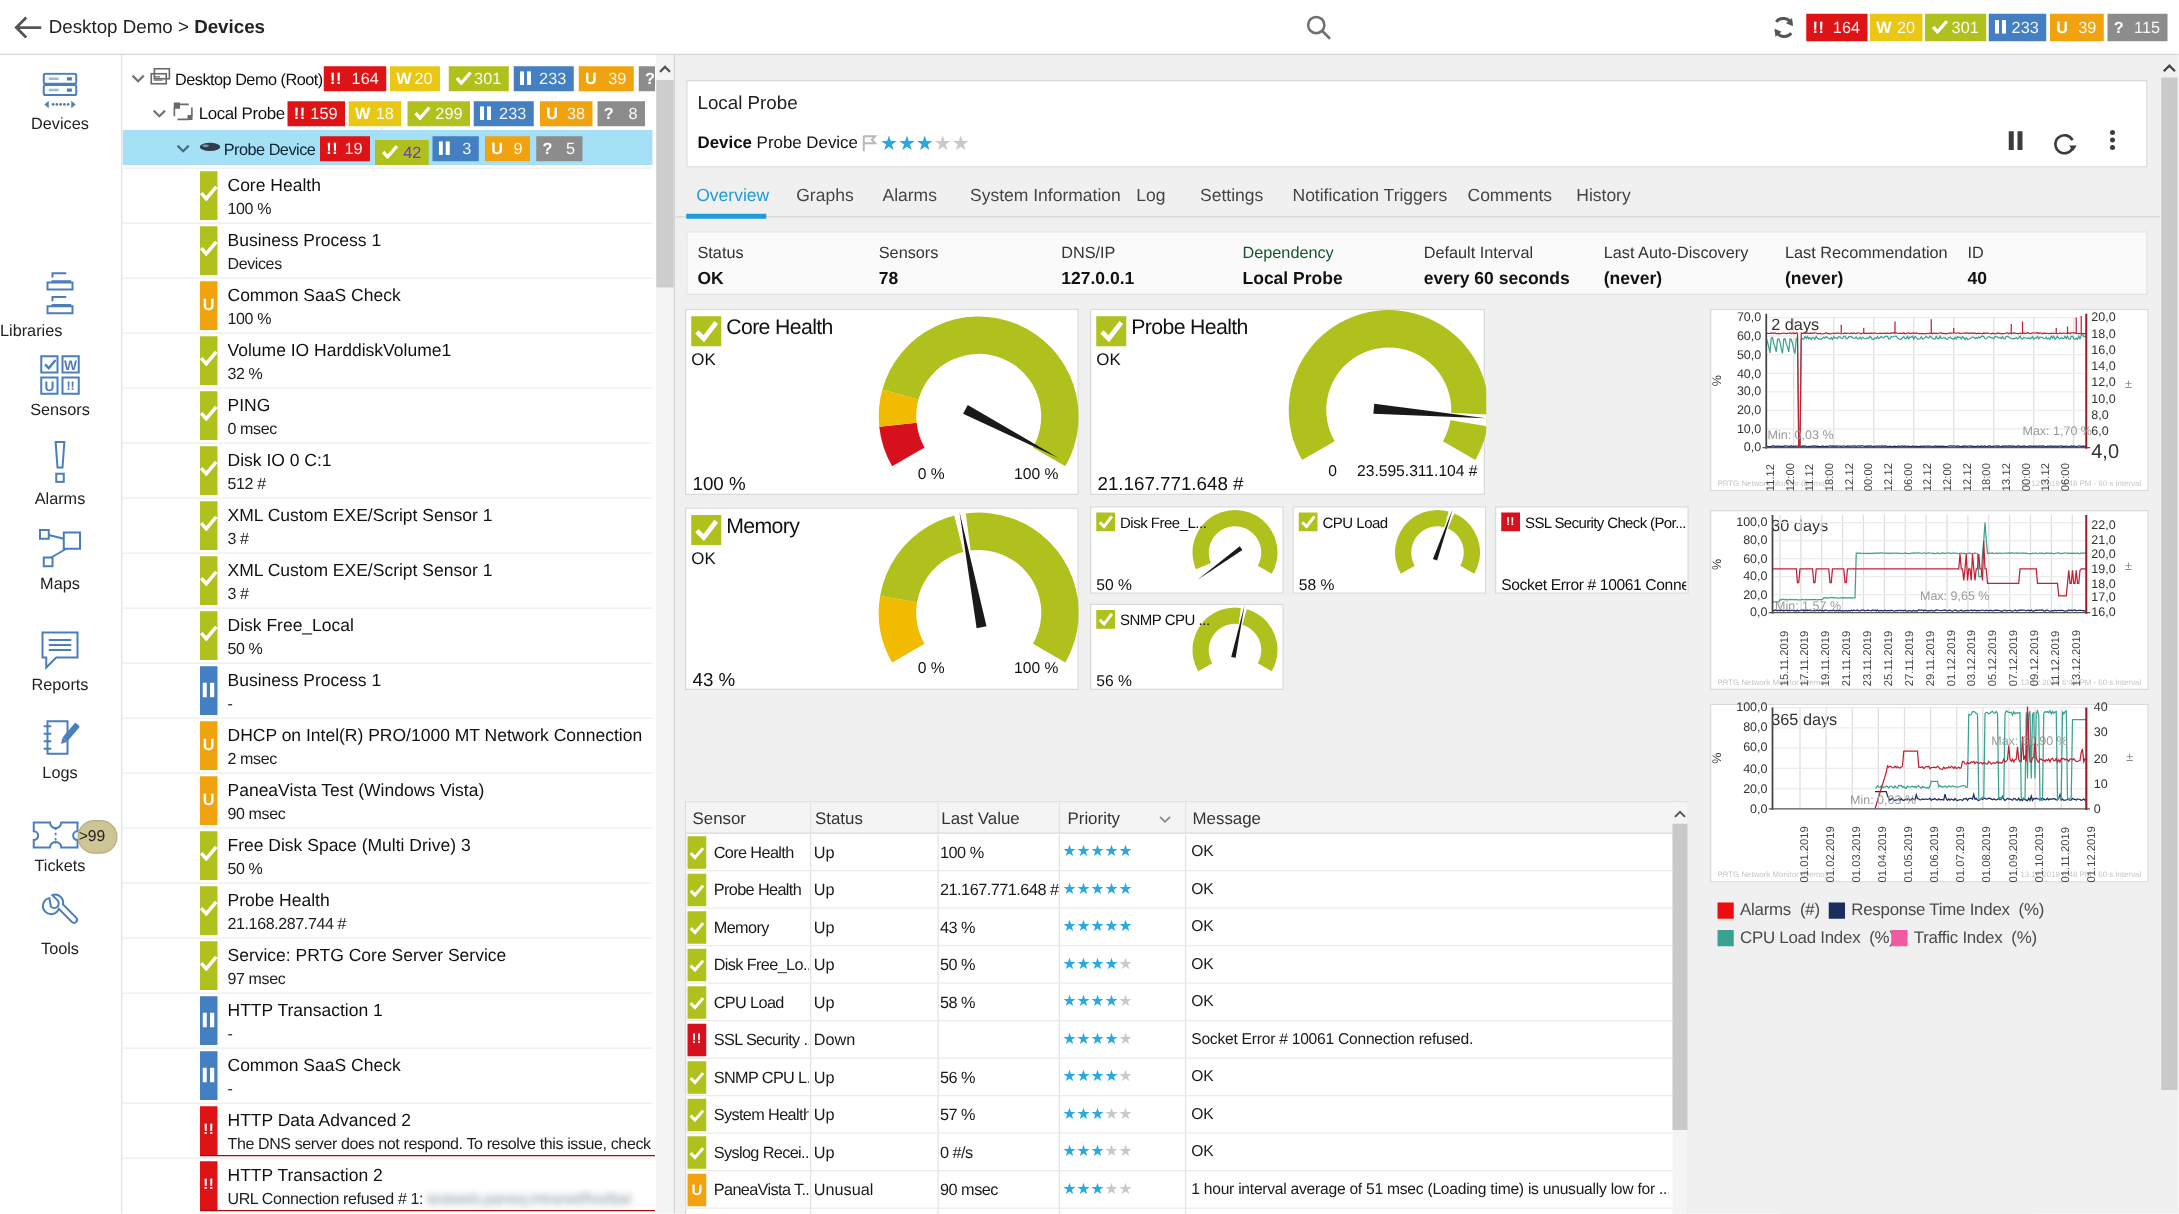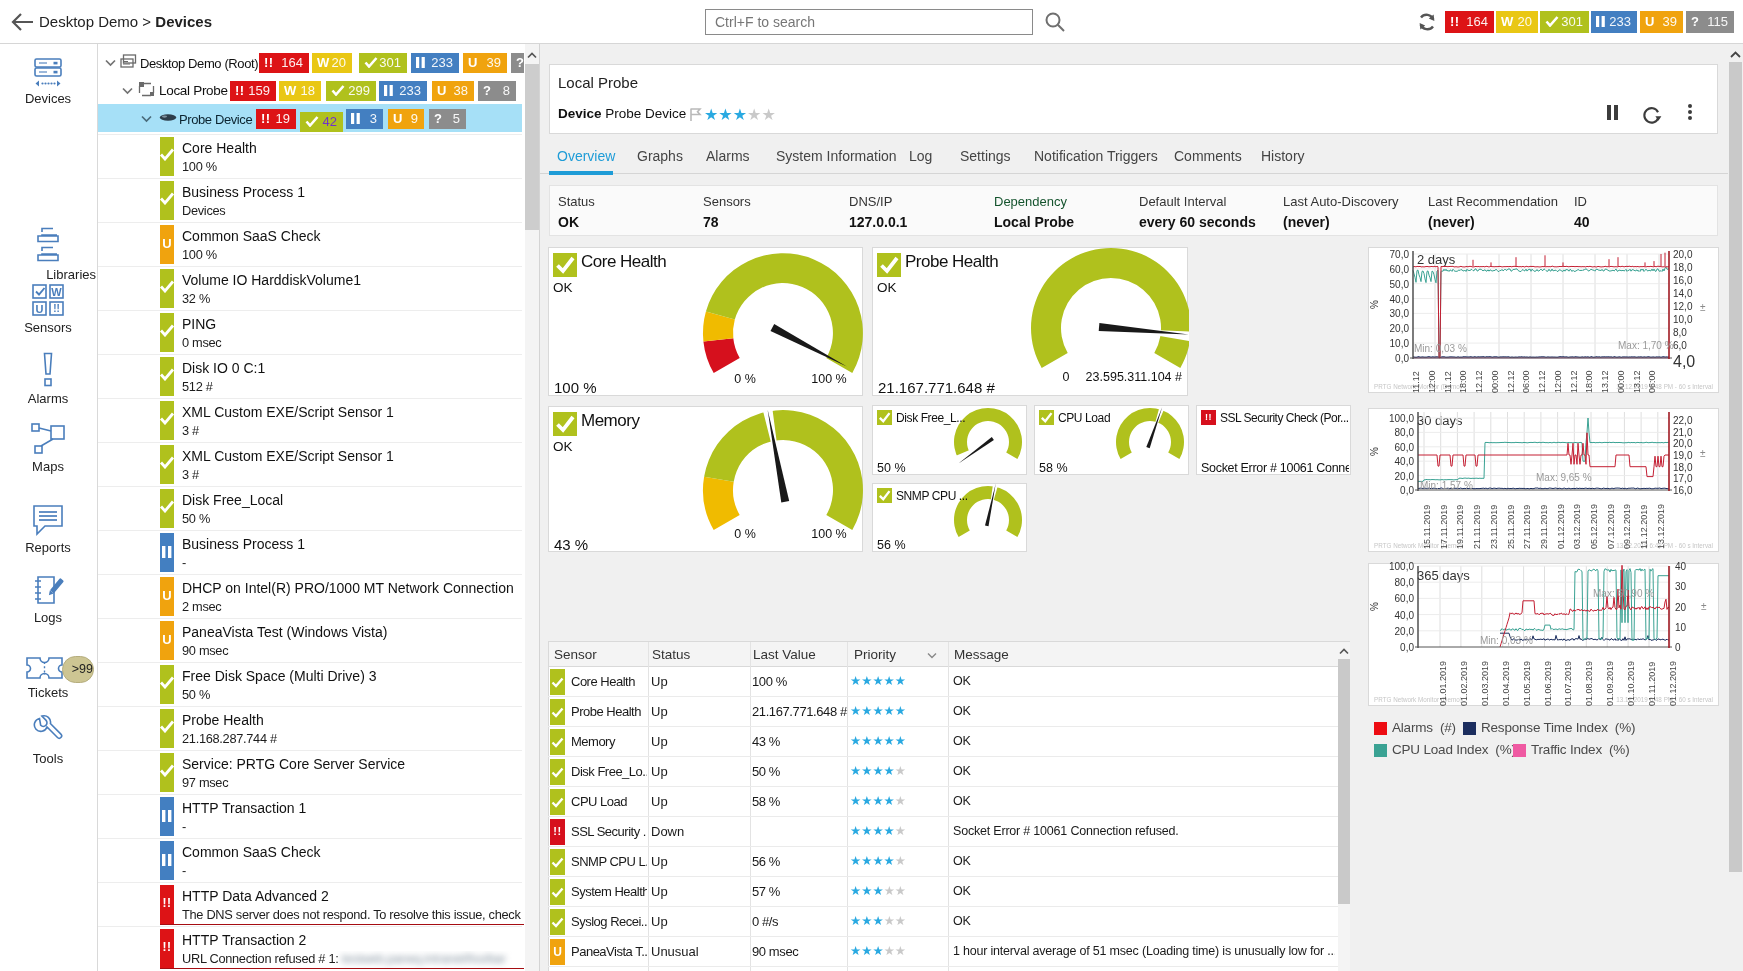--- a/index.html
+++ b/index.html
@@ -1,18 +1,17 @@
 <!DOCTYPE html>
 <html><head><meta charset="utf-8"><style>*{margin:0;padding:0;box-sizing:border-box}html,body{width:1743px;height:971px;font-family:"Liberation Sans",sans-serif;background:#fff;overflow:hidden}body{position:relative}.a{position:absolute}.card{position:absolute;background:#fff;border:1px solid #d9d9d9}</style></head><body>
 <div class="a" style="left:0;top:0;width:1743px;height:44px;background:#fff;border-bottom:1px solid #d6d6d6">
     <svg width="24" height="20" style="position:absolute;left:10px;top:12px">
       <path d="M11 2 L3 10 L11 18 M3 10 L23 10" stroke="#555" stroke-width="2.2" fill="none"></path>
     </svg>
     <div class="a" style="left:39px;top:13px;font-size:15px;color:#222">Desktop Demo &gt; <b>Devices</b></div>
-    <div class="a" style="left:705px;top:9px;width:328px;height:26px;border:1px solid #8a8a8a;background:#fff;font-size:14px;color:#767676;line-height:24px;padding-left:9px">Ctrl+F to search</div>
     <svg width="22" height="22" style="position:absolute;left:1044px;top:11px">
       <circle cx="9" cy="9" r="6.5" stroke="#6f6f6f" stroke-width="2" fill="none"></circle>
       <line x1="13.8" y1="13.8" x2="20" y2="20" stroke="#6f6f6f" stroke-width="2"></line>
     </svg>
     <svg width="22" height="22" viewBox="0 0 22 22" style="position:absolute;left:1416px;top:11px">
       <path d="M5 6.5 A7 7 0 0 1 17.2 8.5" stroke="#555" stroke-width="2.4" fill="none"></path>
       <path d="M17 15.5 A7 7 0 0 1 4.8 13.5" stroke="#555" stroke-width="2.4" fill="none"></path>
       <polygon points="17.6,3.4 18.4,10 12.8,7.6" fill="#555"></polygon>
       <polygon points="4.4,18.6 3.6,12 9.2,14.4" fill="#555"></polygon>
     </svg>
@@ -59,21 +58,21 @@
         <g fill="#4a7ebc">
           <circle cx="14.5" cy="25.5" r="1.1"></circle>
           <circle cx="17.5" cy="25.5" r="1.1"></circle>
           <circle cx="20.5" cy="25.5" r="1.1"></circle>
           <circle cx="23.5" cy="25.5" r="1.1"></circle>
           <circle cx="26.5" cy="25.5" r="1.1"></circle>
         </g>
       </svg>
       <div style="font-size:13px;color:#222;margin-top:3px">Devices</div>
     </div>
-    <div class="a" style="left:0;top:182px;width:96px;text-align:right">
+    <div class="a" style="left:0;top:172px;width:96px;text-align:left">
       <svg width="36" height="38" viewBox="0 0 36 38" style="display:block;margin:0 auto">
         <g stroke="#4a7ebc" stroke-width="1.6" fill="none">
           <path d="M12 6 v-3.5 h11 M12 10 v-1 h15 M8 10 h20 v5.5 h-20 z"></path>
           <path d="M12 25 v-3.5 h11 M12 29 v-1 h15 M8 29 h20 v5.5 h-20 z"></path>
         </g>
       </svg>
       <div style="font-size:13px;color:#222;margin-top:3px">Libraries</div>
     </div>
     <div class="a" style="left:0;top:239px;width:96px;text-align:center">
       <svg width="34" height="34" viewBox="0 0 34 34" style="display:block;margin:0 auto">
@@ -133,21 +132,21 @@
       </svg>
       <div style="font-size:13px;color:#222;margin-top:3px">Logs</div>
     </div>
     <div class="a" style="left:0;top:608px;width:96px;text-align:center">
       <svg width="46" height="28" viewBox="0 0 46 28" style="display:block;margin:2px auto 0">
         <path d="M2 4 h13 a4.5 4.5 0 0 0 9 0 h13 v7 a3.5 3.5 0 0 0 0 7 v6 h-13 a4.5 4.5 0 0 0 -9 0 h-13 v-6 a3.5 3.5 0 0 0 0 -7 z" stroke="#4a7ebc" stroke-width="1.6" fill="none"></path>
         <line x1="19.5" y1="8" x2="19.5" y2="21" stroke="#4a7ebc" stroke-width="1.4" stroke-dasharray="2 2.2"></line>
       </svg>
       <div style="font-size:13px;color:#222;margin-top:3px">Tickets</div>
     </div>
-    <div class="a" style="left:62px;top:612px;width:32px;height:27px;background:#cdc593;border:1px solid #b5ad7d;border-radius:14px;color:#222;font-size:12.5px;line-height:25px;text-align:right">&gt;99</div>
+    <div class="a" style="left:62px;top:612px;width:32px;height:27px;background:#cdc593;border:1px solid #b5ad7d;border-radius:14px;color:#222;font-size:12.5px;line-height:25px;text-align:left">&gt;99</div>
     <div class="a" style="left:0;top:670px;width:96px;text-align:center">
       <svg width="34" height="34" viewBox="0 0 34 34" style="display:block;margin:0 auto">
         <path d="M8.5 4.5 a6.5 6.5 0 1 0 7.5 8.5 l10.5 10.5 a2.4 2.4 0 0 0 3.4 -3.4 l-10.5 -10.5 a6.5 6.5 0 0 0 -8.5 -7.5 l4 4 a2.6 2.6 0 0 1 -5.2 5.2 z" stroke="#4a7ebc" stroke-width="1.6" fill="none"></path>
       </svg>
       <div style="font-size:13px;color:#222;margin-top:3px">Tools</div>
     </div>
   </div>
 <div class="a" style="left:98px;top:44px;width:426px;height:927px;background:#fff;overflow:hidden">
     <div class="a" style="left:0;top:60px;width:424px;height:28px;background:#a6e0f7"></div>
     <svg width="11" height="8" style="position:absolute;left:7px;top:15px">

